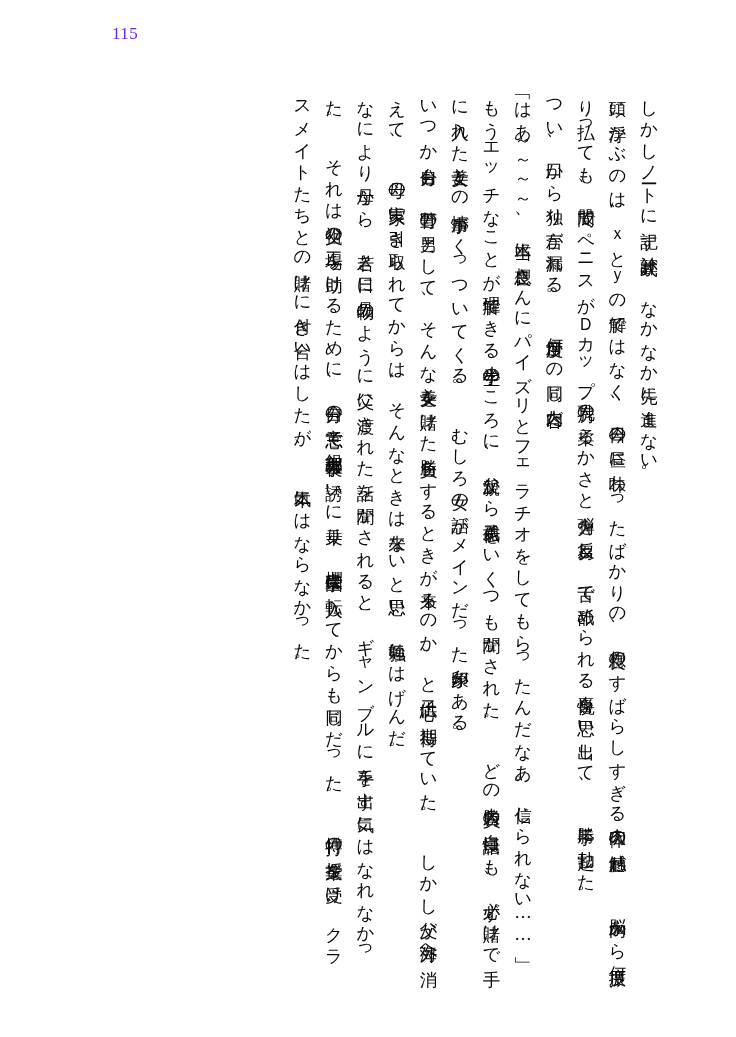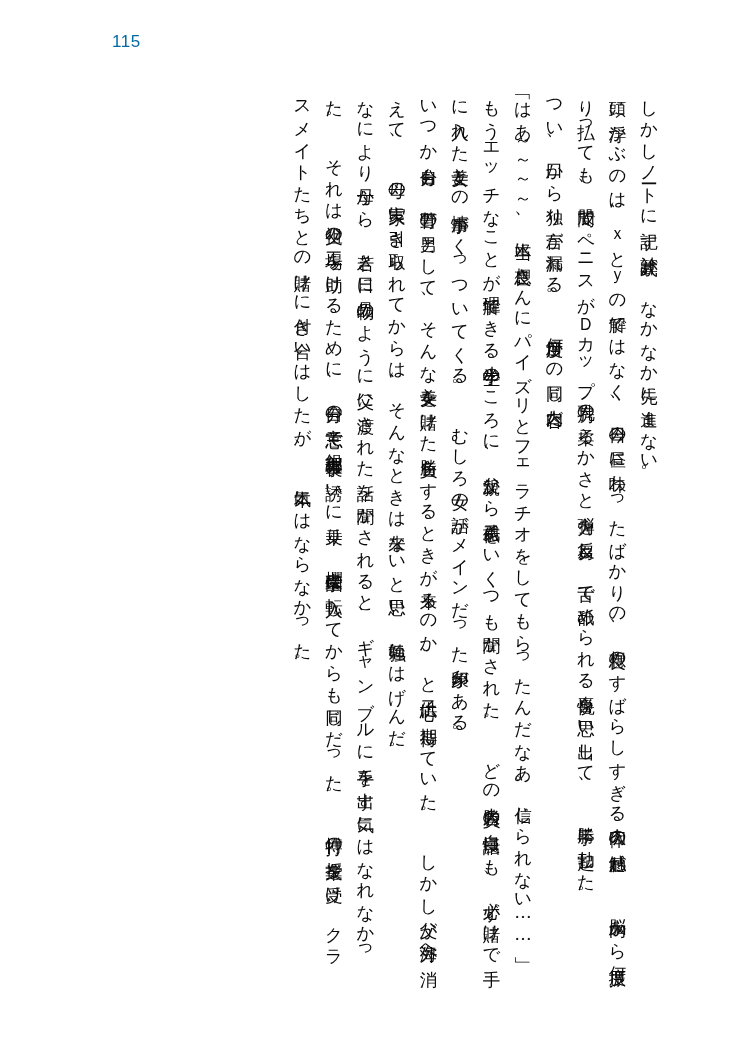--- a/index.html
+++ b/index.html
@@ -16,26 +16,26 @@
   }
   .page {
     position: relative;
     width: 736px;
     height: 1037px;
     background: #ffffff;
     box-sizing: border-box;
   }
   .page-number {
     position: absolute;
-    top: 32px;
+    top: 24px;
     left: 112px;
     font-size: 17px;
-    font-family: Liberation Sans, sans-serif;
+    font-family: Liberation Serif, serif;
     letter-spacing: 0.5px;
-    color: #0369a1;
+    color: #6d28d9;
   }
   .body-text {
     position: absolute;
     top: 88px;
     right: 72px;
     height: 870px;
     width: 570px;
     writing-mode: vertical-rl;
     text-orientation: upright;
     font-size: 17.5px;

